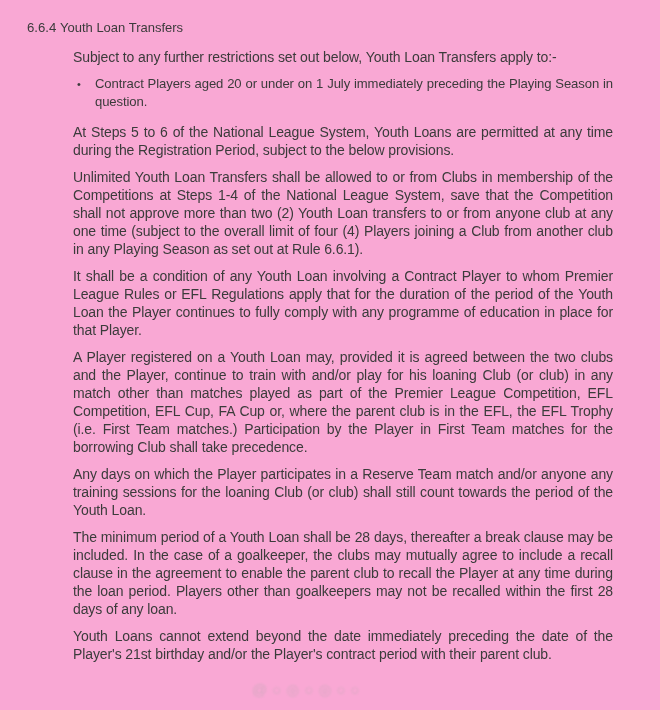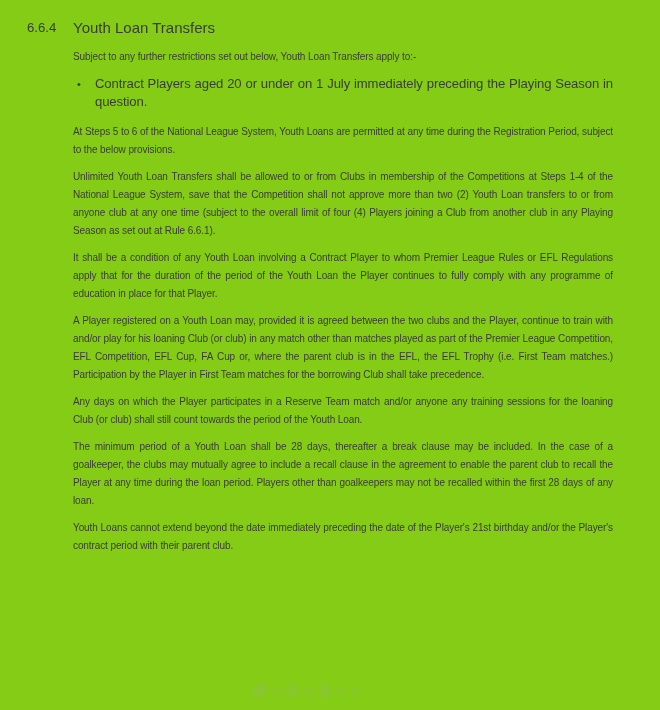--- a/index.html
+++ b/index.html
@@ -4,55 +4,55 @@
 <style>
   html, body {
     margin: 0;
     padding: 0;
     background: #ffffff;
   }
   .page {
     position: relative;
     width: 660px;
     height: 710px;
-    background: #84cc16;
+    background: #f9a8d4;
     overflow: hidden;
     font-family: "Liberation Sans", "DejaVu Sans", sans-serif;
     color: #3b3b3b;
     box-sizing: border-box;
     padding-top: 19px;
   }
   .section-header {
     position: relative;
     margin-bottom: 11px;
     height: 18px;
   }
   .section-number {
     position: absolute;
     left: 27px;
     top: 0;
     font-size: 13.2px;
     line-height: 18px;
   }
   .section-title {
     position: absolute;
-    left: 73px;
+    left: 60px;
     top: 0;
     margin: 0;
-    font-size: 15px;
+    font-size: 13px;
     font-weight: normal;
     line-height: 18px;
   }
   .body-col {
     margin-left: 73px;
     width: 540px;
   }
   .body-col p {
     margin: 0 0 9px 0;
-    font-size: 10px;
+    font-size: 14px;
     line-height: 18px;
     text-align: justify;
     letter-spacing: -0.1px;
   }
   .bullet-list {
     margin: 0 0 12px 0;
     padding: 0;
     list-style: none;
   }
   .bullet-item {

